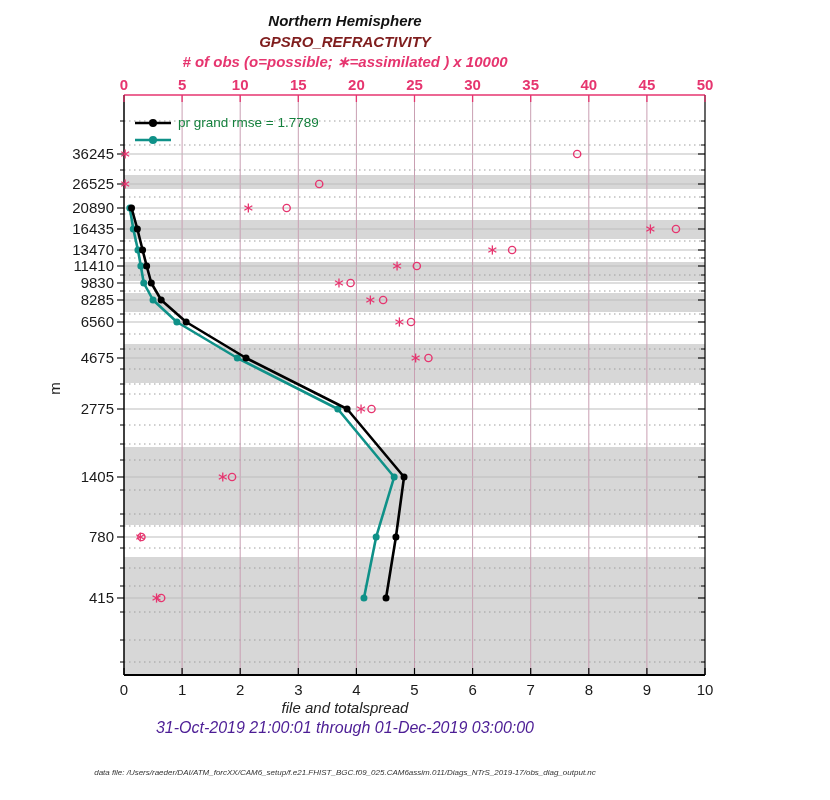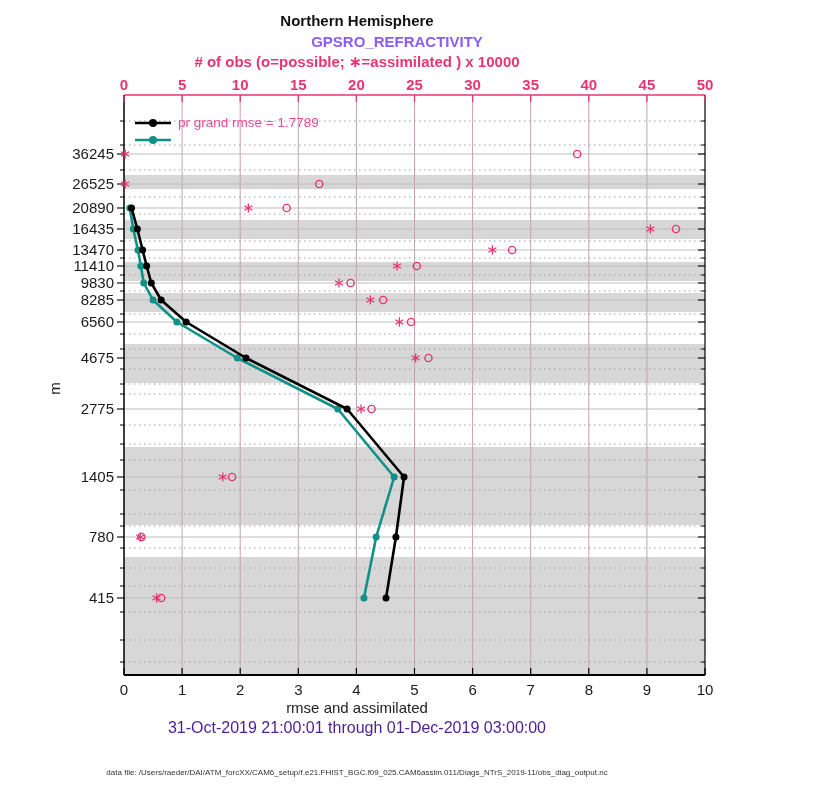--- a/index.html
+++ b/index.html
@@ -1,31 +1,31 @@
 <!DOCTYPE html>
 <html><head>
 <meta charset="utf-8">
 <style>
   html,body{margin:0;padding:0;background:#ffffff;}
   .fig{position:relative;width:830px;height:800px;background:#ffffff;
        font-family:"Liberation Sans", sans-serif;overflow:hidden;}
-  .ctext{position:absolute;left:12px;width:690px;text-align:center;}
+  .ctext{position:absolute;left:0;width:690px;text-align:center;font-style:italic;}
   .title{top:12px;font-size:15px;font-weight:bold;color:#111;}
-  .subtitle{top:33px;font-size:15px;font-weight:bold;color:#8b5cf6;padding-left:40px;}
+  .subtitle{top:33px;font-size:15px;font-weight:bold;color:#7f1d1d;}
   .toplabel{top:53px;font-size:15px;font-weight:bold;color:#e6356f;}
   .xlabel{top:699px;font-size:15px;color:#222;}
   .caption{top:719px;font-size:16px;color:#4c1d95;}
   .footer{top:768px;font-size:8px;color:#333;}
   .ylabel{position:absolute;left:48px;top:380px;font-size:15px;color:#222;
           transform:rotate(-90deg);transform-origin:center;}
   #plot{position:absolute;left:0;top:0;}
   .legend{position:absolute;left:134px;top:114px;}
   .legend-row{display:flex;align-items:center;height:17px;}
   .legend-row svg{display:block;margin-right:6px;}
-  .legend-row .ltxt{font-size:13.5px;color:#ec4899;white-space:nowrap;}
+  .legend-row .ltxt{font-size:13.5px;color:#15803d;white-space:nowrap;}
 </style>
 </head>
 <body>
 
 <div class="fig">
   <div class="ctext title">Northern Hemisphere</div>
   <div class="ctext subtitle">GPSRO_REFRACTIVITY</div>
   <div class="ctext toplabel"># of obs (o=possible; ∗=assimilated ) x 10000</div>
 
   <svg id="plot" width="830" height="800">
@@ -324,16 +324,16 @@
     </div>
     <div class="legend-row">
       <svg width="38" height="12">
         <line x1="1" y1="6" x2="37" y2="6" stroke-width="2.6" stroke="#0f9188"></line>
         <circle cx="19" cy="6" r="4" fill="#0f9188"></circle>
       </svg>
     </div>
   </div>
 
   <div class="ylabel">m</div>
-  <div class="ctext xlabel">rmse and assimilated</div>
+  <div class="ctext xlabel">file and totalspread</div>
   <div class="ctext caption">31-Oct-2019 21:00:01 through 01-Dec-2019 03:00:00</div>
-  <div class="ctext footer">data file: /Users/raeder/DAI/ATM_forcXX/CAM6_setup/f.e21.FHIST_BGC.f09_025.CAM6assim.011/Diags_NTrS_2019-11/obs_diag_output.nc</div>
+  <div class="ctext footer">data file: /Users/raeder/DAI/ATM_forcXX/CAM6_setup/f.e21.FHIST_BGC.f09_025.CAM6assim.011/Diags_NTrS_2019-17/obs_diag_output.nc</div>
 </div>
 
 </body></html>

